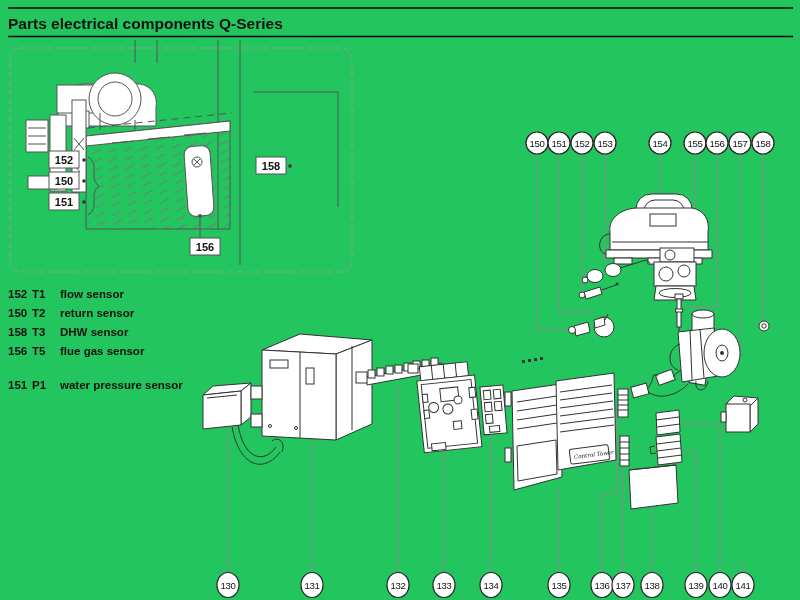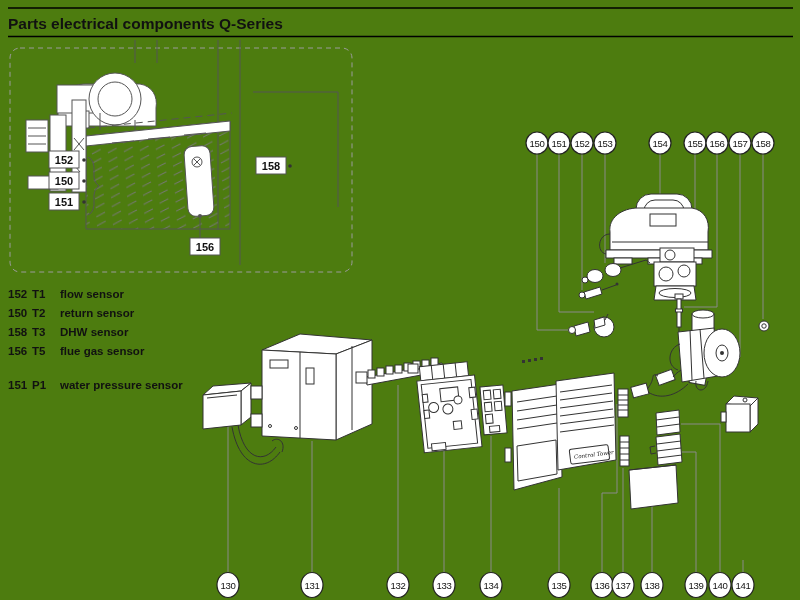--- a/index.html
+++ b/index.html
@@ -1,16 +1,16 @@
 <!DOCTYPE html>
 <html><head>
 <meta charset="utf-8">
 <style>
   html,body{margin:0;padding:0;background:#fff;}
-  .page{position:relative;width:800px;height:600px;background:#4d7c0f;overflow:hidden;}
+  .page{position:relative;width:800px;height:600px;background:#22c55e;overflow:hidden;}
   svg{display:block;}
   text{font-family:"Liberation Sans",sans-serif;fill:#111;}
   .title-text{font-size:15.5px;font-weight:bold;}
   .legend-num,.legend-code,.legend-label{font-size:11.5px;font-weight:bold;}
   .schem-label{font-size:11px;font-weight:bold;text-anchor:middle;}
   .callout-num{font-size:9.6px;text-anchor:middle;letter-spacing:-0.3px;}
   .badge-text{font-family:"DejaVu Serif",serif;font-style:italic;font-size:5.5px;}
   .ink{stroke:#333;fill:none;stroke-width:1;}
   .inkf{stroke:#333;fill:#fff;stroke-width:1;}
   .schem{stroke:#555;fill:none;stroke-width:1;}

